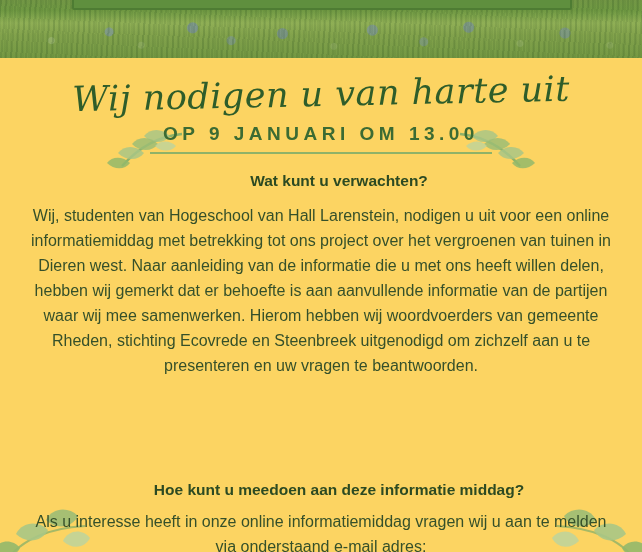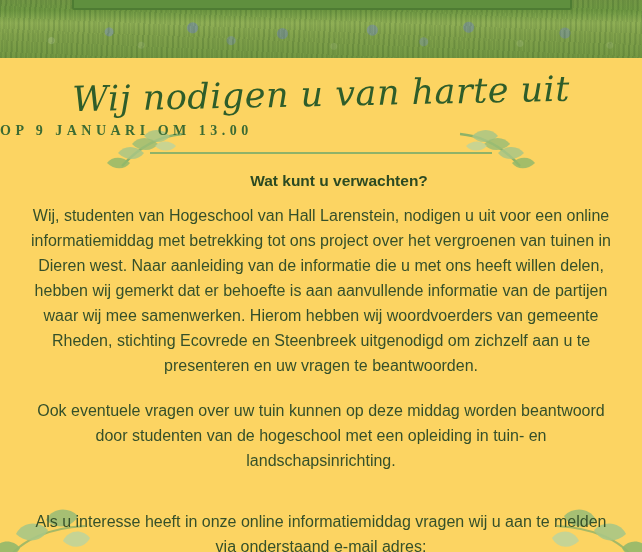--- a/index.html
+++ b/index.html
@@ -100,25 +100,25 @@
     font-style: italic;
     font-size: 35px;
     color: #2f5d2a;
     letter-spacing: 0.5px;
     transform: rotate(-1.2deg);
   }
   .invite-date {
     position: absolute;
     top: 65px;
     left: 0; right: 0;
-    font-size: 14px;
+    text-align: center;
+    font-size: 19px;
     font-weight: bold;
     color: #3c6b33;
     letter-spacing: 4.5px;
-    font-family: Liberation Serif, serif;
   }
   .divider {
     position: absolute;
     top: 94px;
     left: 150px;
     width: 342px;
     height: 2px;
     background: #8fb268;
   }
 
@@ -203,19 +203,19 @@
     <div class="invite-script">Wij nodigen u van harte uit</div>
 
     <div class="invite-date">OP 9 JANUARI OM 13.00</div>
 
     <div class="divider"></div>
 
     <div id="q1" class="sec-head">Wat kunt u verwachten?</div>
 
     <div id="p1" class="body-copy">Wij, studenten van Hogeschool van Hall Larenstein, nodigen u uit voor een online informatiemiddag met betrekking tot ons project over het vergroenen van tuinen in Dieren west. Naar aanleiding van de informatie die u met ons heeft willen delen, hebben wij gemerkt dat er behoefte is aan aanvullende informatie van de partijen waar wij mee samenwerken. Hierom hebben wij woordvoerders van gemeente Rheden, stichting Ecovrede en Steenbreek uitgenodigd om zichzelf aan u te presenteren en uw vragen te beantwoorden.</div>
 
-    <div id="p2" class="body-copy">Ook eventuele vragen over uw tuin kunnen op deze middag worden beantwoord door studenten van de hogeschool met een opleiding in tuin- en landschapsinrichting.</div>
-
+
+    <div id="q2" class="sec-head">Hoe kunt u meedoen aan deze informatie middag?</div>
 
     <div id="p3" class="body-copy">Als u interesse heeft in onze online informatiemiddag vragen wij u aan te melden via onderstaand e-mail adres:</div>
 
   </div>
 </div>
 
 </body></html>

